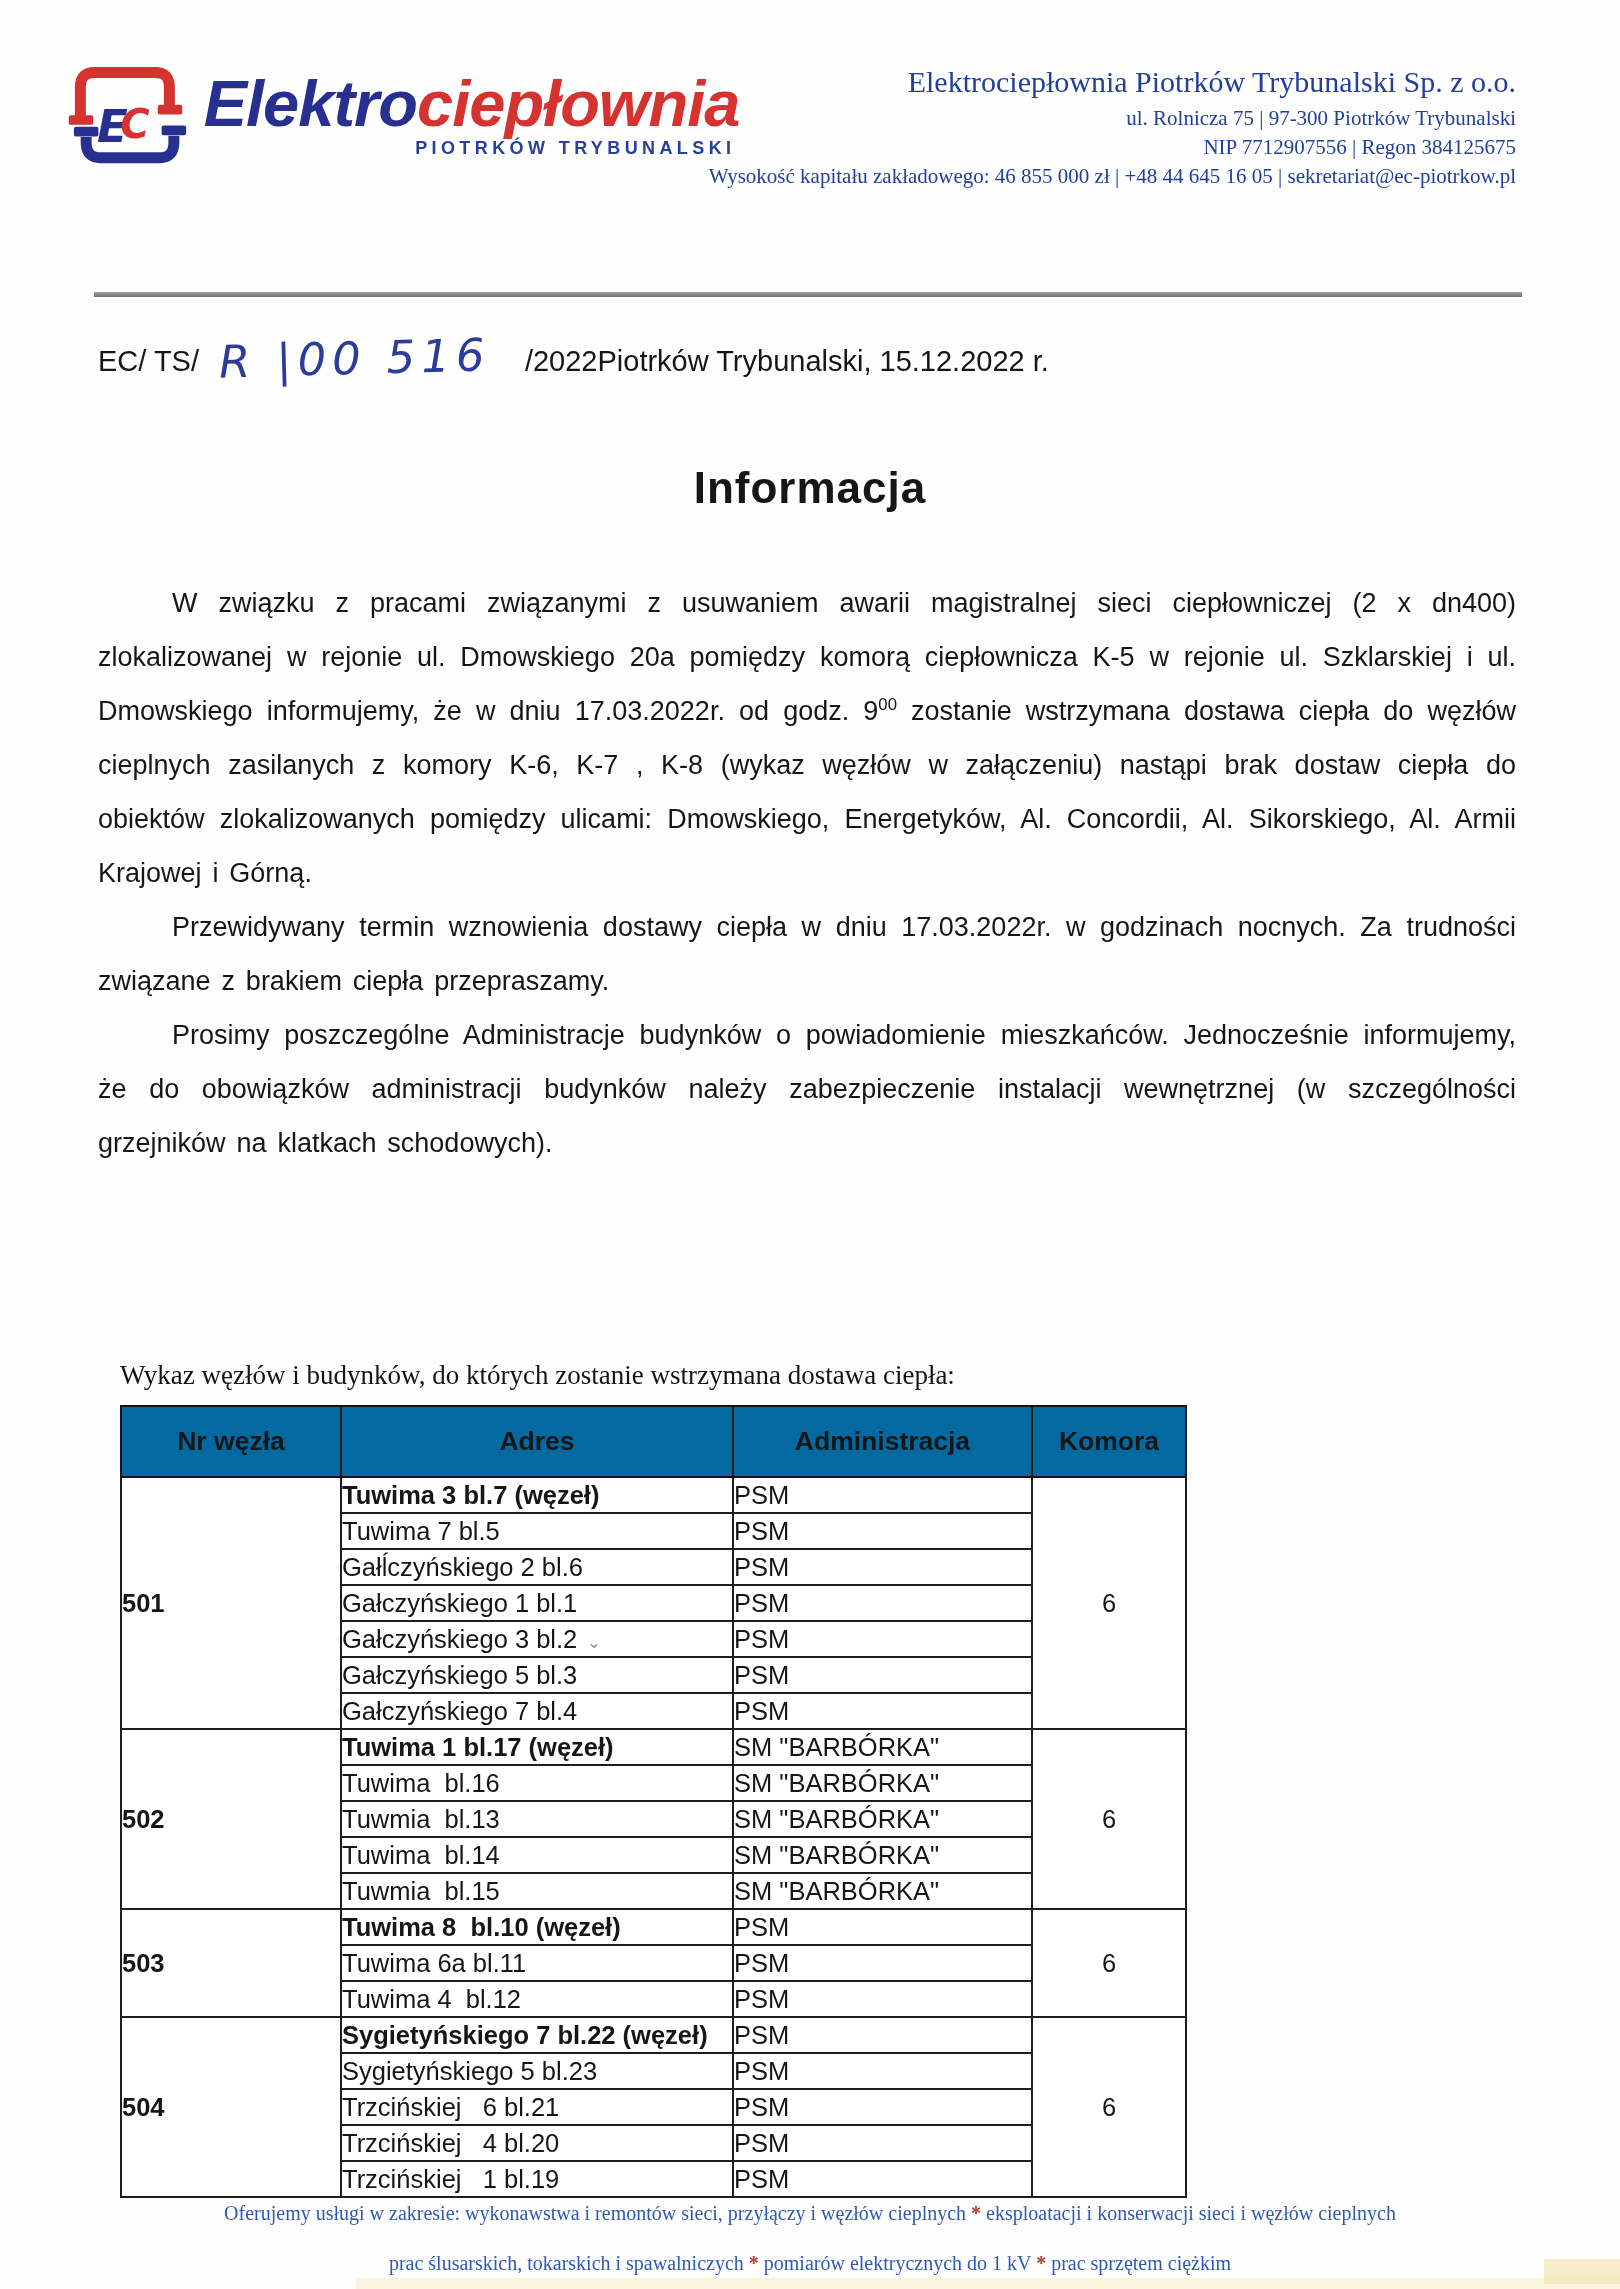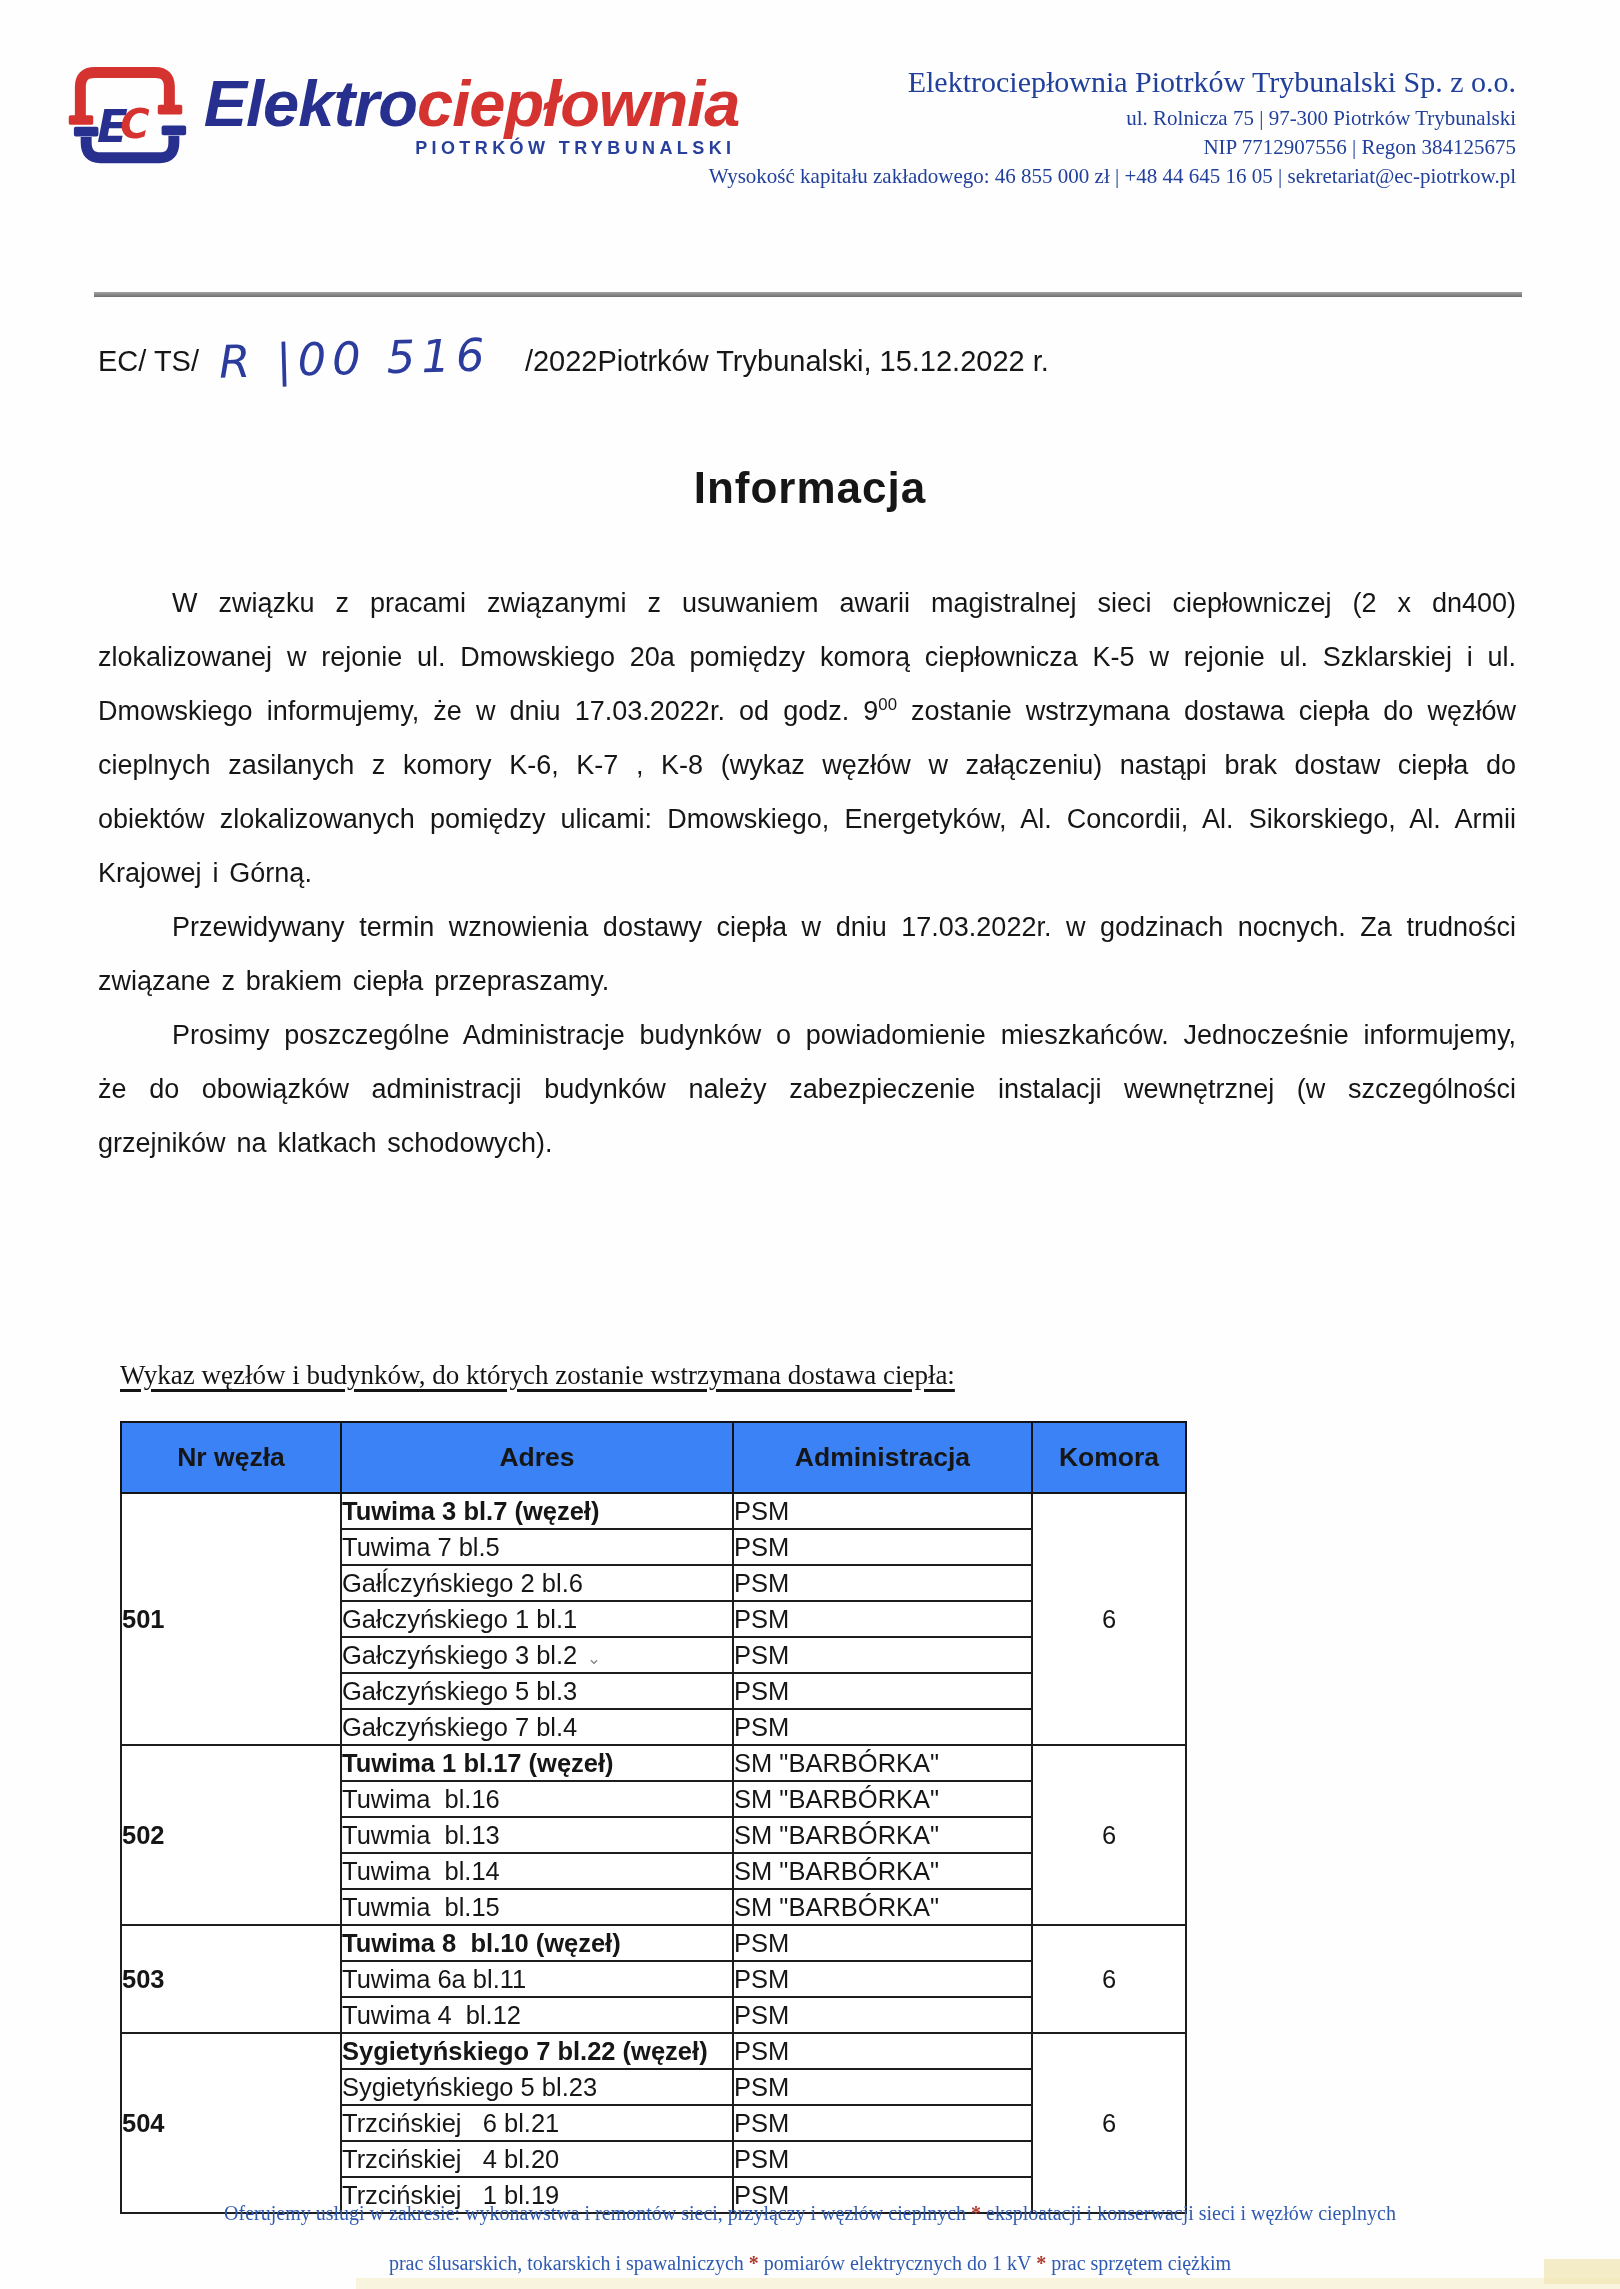--- a/index.html
+++ b/index.html
@@ -40,26 +40,26 @@
   .title { position:absolute; top:463px; left:0; width:100%; text-align:center;
            font-size:44px; font-weight:bold; letter-spacing:1px; }
   .bodytext { position:absolute; top:576px; left:98px; right:104px; }
   .bodytext p { margin:0; text-align:justify; font-size:27px; line-height:54px;
                 text-indent:74px; word-spacing:3.4px; }
   .bodytext sup { font-size:0.62em; vertical-align:super; line-height:0; }
 
   
   .tbl-sec { position:absolute; top:1360px; left:120px; }
   .caption { font-family:"Liberation Serif", serif; font-size:27px; color:#141414;
-             text-decoration:underline; text-decoration-thickness:2.5px; text-underline-offset:4.9px;
-             margin-bottom:30px; }
+             text-decoration-thickness:2.5px; text-underline-offset:4.9px;
+             margin-bottom:14px; }
   table.nodes { border-collapse:collapse; width:1064px; table-layout:fixed;
                 border:2.9px solid #141414; }
   table.nodes th { border:2.5px solid #141414; font-size:26.5px; height:67px;
-                   font-weight:bold; background:#3b82f6; }
+                   font-weight:bold; background:#0369a1; }
   table.nodes td { border:2px solid #1d1d1d; height:34px; font-size:25.5px; padding:0; background:#fff; }
   td.addr { text-align:left; padding-left:13.7px; white-space:pre-wrap; }
   td.admin { text-align:left; padding-left:11.8px; white-space:pre-wrap;margin-left:32px; }
   td.node { text-align:left; font-weight:bold; font-size:28px; }
   td.kom  { text-align:center; font-size:26.5px; }
   tr.gfirst td { border-top:2.9px solid #141414; }
   td.addr.b { font-weight:bold; }
   .pen-mark { color:#8a8a8a; font-size:16.7px; margin-left:9.8px; font-weight:normal; }
 
   

